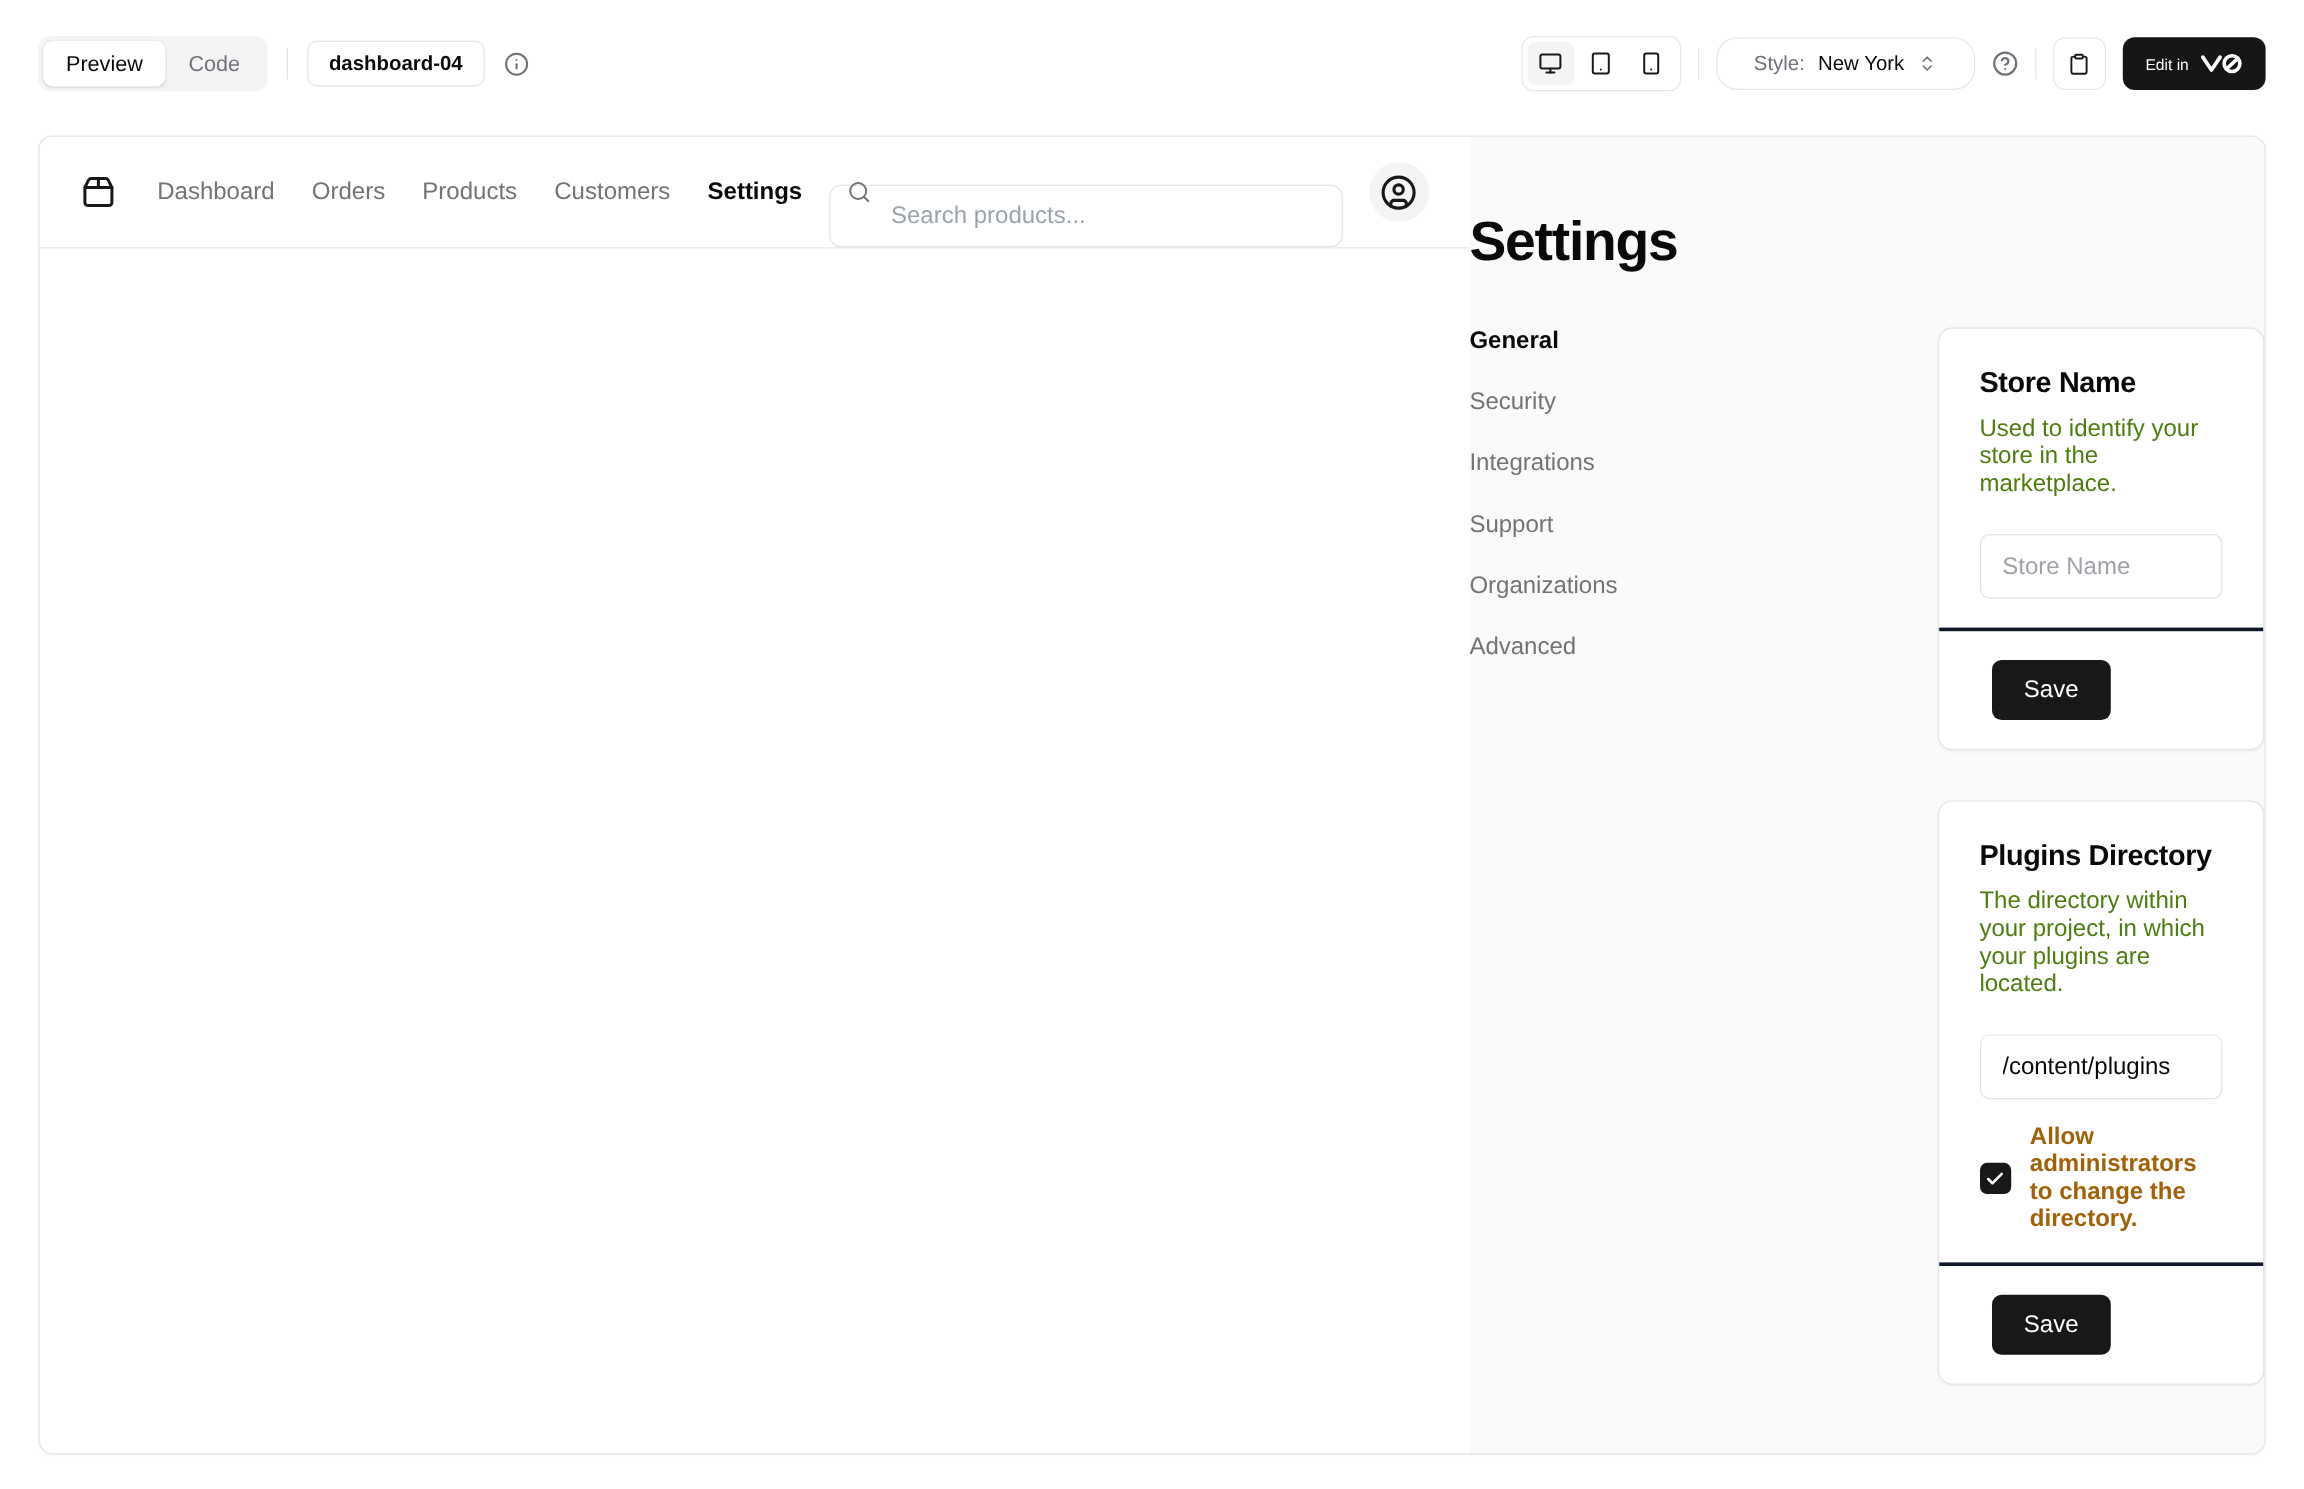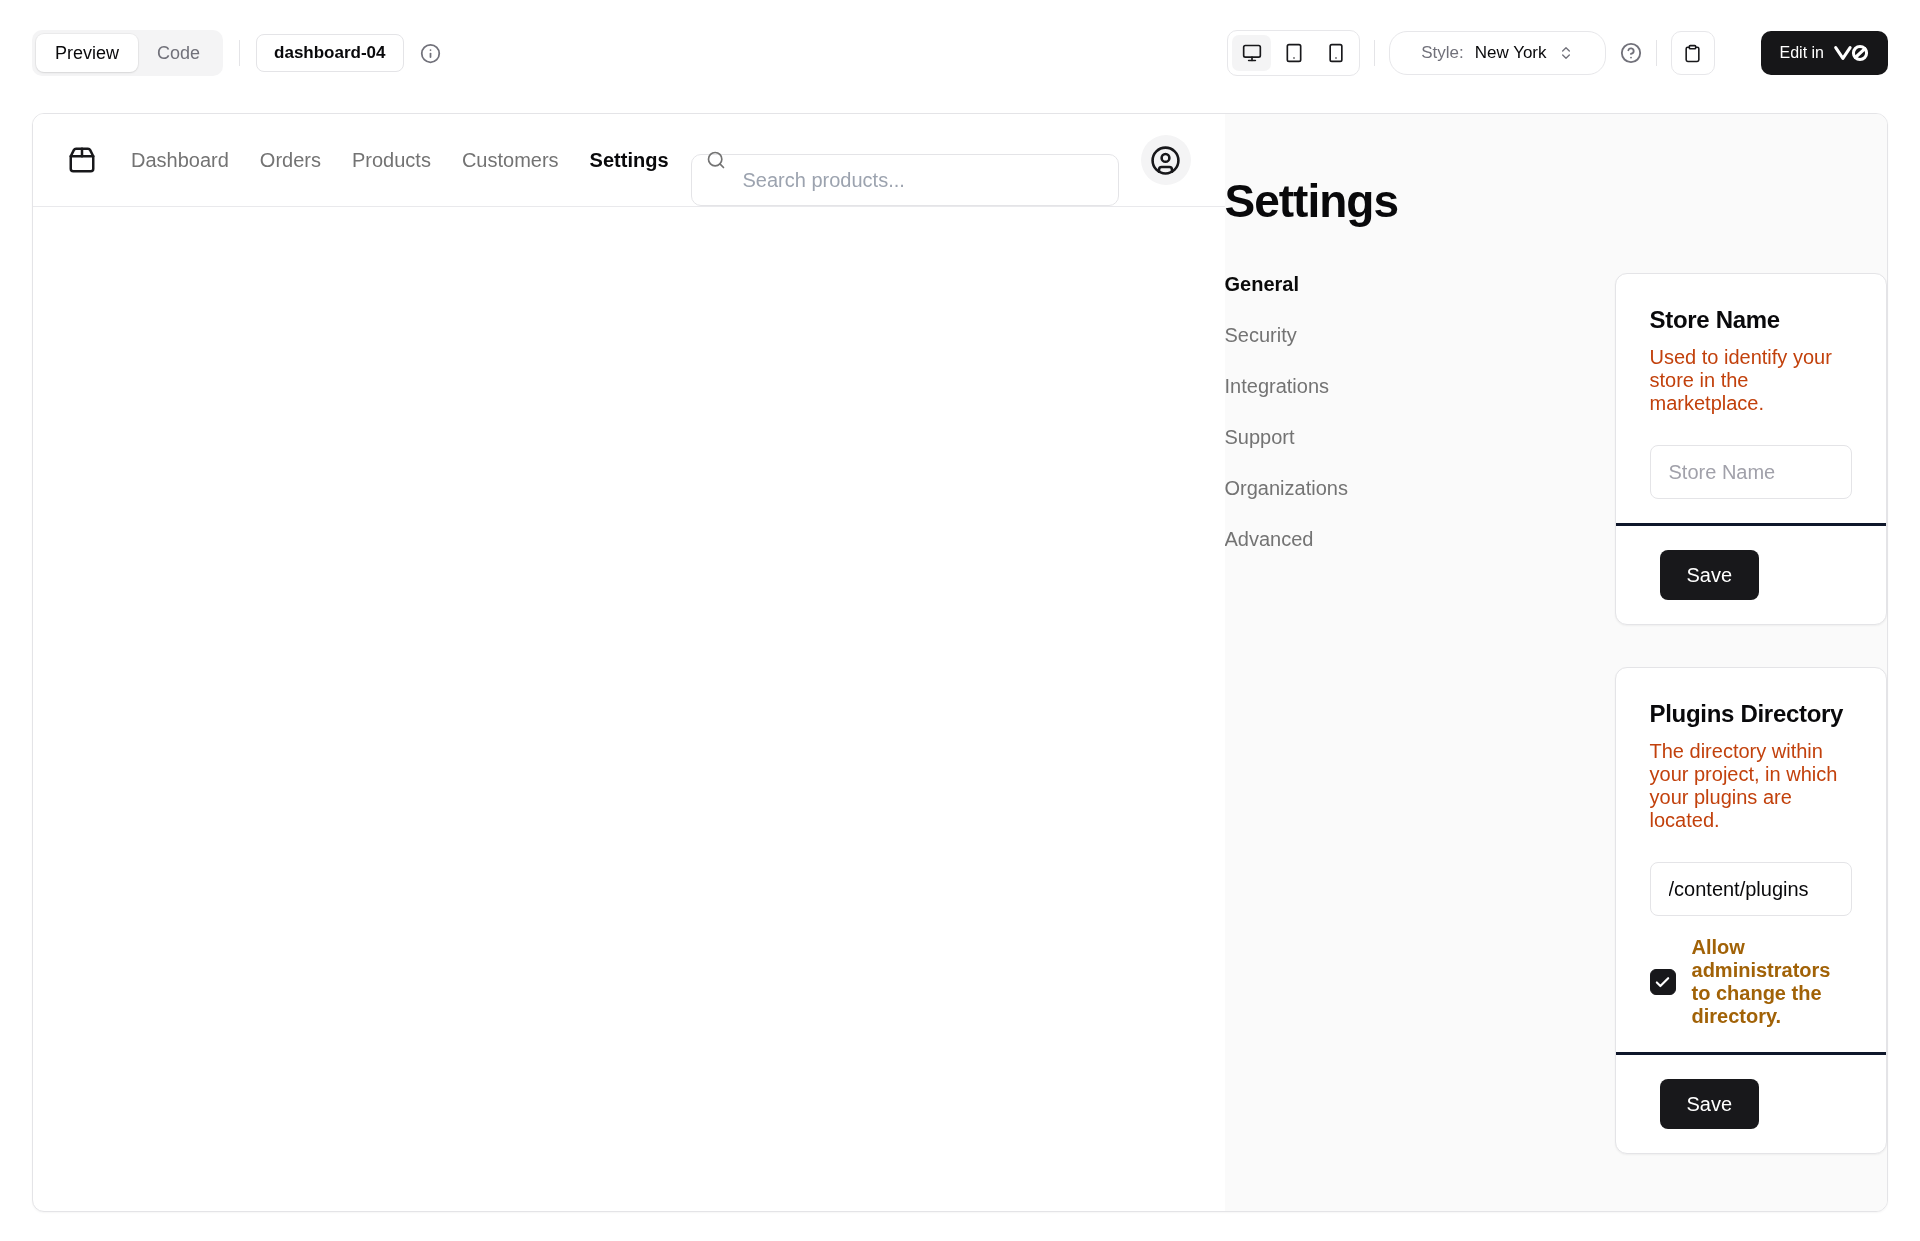--- a/index.html
+++ b/index.html
@@ -37,21 +37,21 @@
   .style-select { height:44px; border:1px solid #e7e7ea; border-radius:18px; background:#fff;
     display:flex; align-items:center; gap:11px; padding:0 31px; cursor:pointer; }
   .style-label { font-size:17px; color:#71717a; }
   .style-value { font-size:17px; font-weight:500; color:#09090b; }
 
   .icon-btn { width:44px; height:44px; border:1px solid #e7e7ea; border-radius:10px; background:#fff;
     display:flex; align-items:center; justify-content:center; color:#18181b; cursor:pointer; }
 
   .edit-btn { height:44px; background:#161618; color:#fff; border:none; border-radius:10px;
     padding:0 19px; display:flex; align-items:center; gap:9px; font-family:inherit;
-    font-size:16px; font-weight:500; cursor:pointer;margin-left:32px; }
+    font-size:13px; font-weight:500; cursor:pointer; }
   .v0-logo { display:flex; align-items:center; font-weight:700; font-size:19px; letter-spacing:0; }
 
   
   .frame { margin:37px 32px 0 32px; height:1099px; border:1px solid #e4e4e7; border-radius:12px;
     background:#ffffff; overflow:hidden; display:flex; 
     box-shadow:0 1px 2px rgba(0,0,0,.04); }
 
   .app-header { height:93px; flex:none; display:flex; align-items:center; gap:22px;
     padding:0 34px; border-bottom:1px solid #e9e9ec; background:#fff; }
   .store-icon { color:#18181b; flex:none; }
@@ -75,21 +75,21 @@
   .settings-grid { display:grid; grid-template-columns:310px 1fr; column-gap:80px; align-items:start; }
   .side-nav { display:flex; flex-direction:column; gap:28px; font-size:20px; }
   .side-link { color:#737373; text-decoration:none; cursor:pointer; }
   .side-link.active { color:#0a0a0a; font-weight:600; }
 
   .cards-col { display:flex; flex-direction:column; gap:42px; }
   .card { background:#ffffff; border:1px solid #e4e4e7; border-radius:12px;
     box-shadow:0 1px 2px rgba(0,0,0,.05); }
   .card-body { padding:32px 34px 24px 34px; }
   .card-title { font-size:24px; font-weight:600; letter-spacing:-0.3px; color:#09090b; margin:0; }
-  .card-desc { font-size:20px; color:#c2410c; margin:12px 0 0 0; }
+  .card-desc { font-size:20px; color:#4d7c0f; margin:12px 0 0 0; }
   .text-input { margin-top:30px; width:100%; height:54px; border:1px solid #e4e4e7; border-radius:8px;
     padding:0 18px; font-family:inherit; font-size:20px; color:#09090b; background:#fff; outline:none; }
   .text-input::placeholder { color:#a1a1aa; }
 
   .check-row { margin-top:20px; display:flex; align-items:center; gap:16px; }
   .checkbox { width:26px; height:26px; border-radius:6px; background:#18181b; border:1px solid #18181b;
     display:flex; align-items:center; justify-content:center; color:#fff; cursor:pointer; flex:none; }
   .check-label { font-size:20px; font-weight:600; color:#a16207; cursor:pointer; }
 
   .card-footer { border-top:3px solid #0f172a; padding:24px 44px; }

